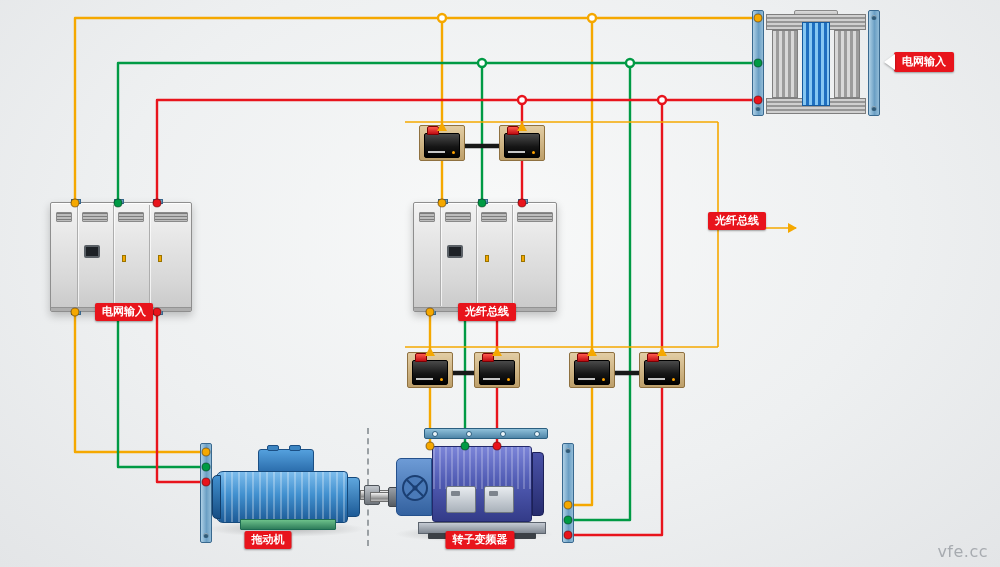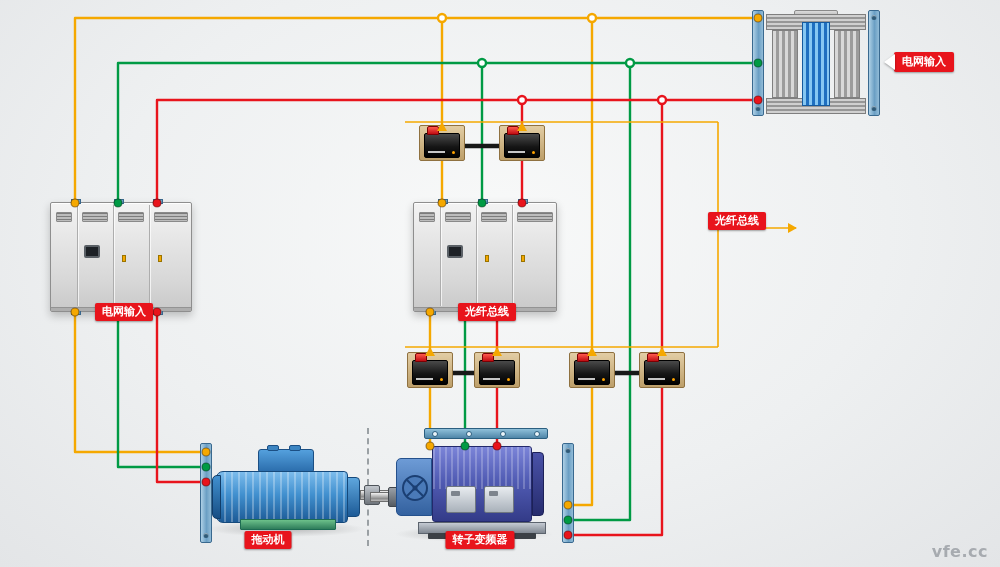--- a/index.html
+++ b/index.html
@@ -114,21 +114,21 @@
   .g-foot{top:93px;width:22px;height:6px;background:#3b4046;border-radius:1px}
 
   .tag{position:absolute;z-index:7;transform:translateX(-50%);background:var(--label-bg);color:var(--label-text);
     font-size:11px;font-weight:bold;line-height:1;padding:3px 7px 4px;border-radius:2px;white-space:nowrap;
     box-shadow:0 1px 2px rgba(0,0,0,.35)}
   .tag-arrow{position:absolute;z-index:7;display:flex;align-items:center}
   .arrow-left{width:0;height:0;border-top:8px solid transparent;border-bottom:8px solid transparent;
     border-right:11px solid #fff;filter:drop-shadow(0 1px 1px rgba(0,0,0,.35));margin-right:-1px}
   .tag-arrow .tg{background:var(--label-bg);color:var(--label-text);font-size:11px;font-weight:bold;line-height:1;
     padding:4px 8px 5px;border-radius:2px;white-space:nowrap;box-shadow:0 1px 2px rgba(0,0,0,.35)}
-  .watermark{position:absolute;right:12px;bottom:6px;z-index:8;font-size:16px;font-weight:bold;color:#a7abb0;letter-spacing:.5px}
+  .watermark{position:absolute;right:12px;bottom:6px;z-index:8;font-size:16px;font-weight:normal;color:#a7abb0;letter-spacing:.5px}
 </style>
 </head>
 <body>
 
 <div class="stage">
 
   <div class="dash-sep"></div>
 
   <svg id="wiring" class="layer">
     <g class="wa">

